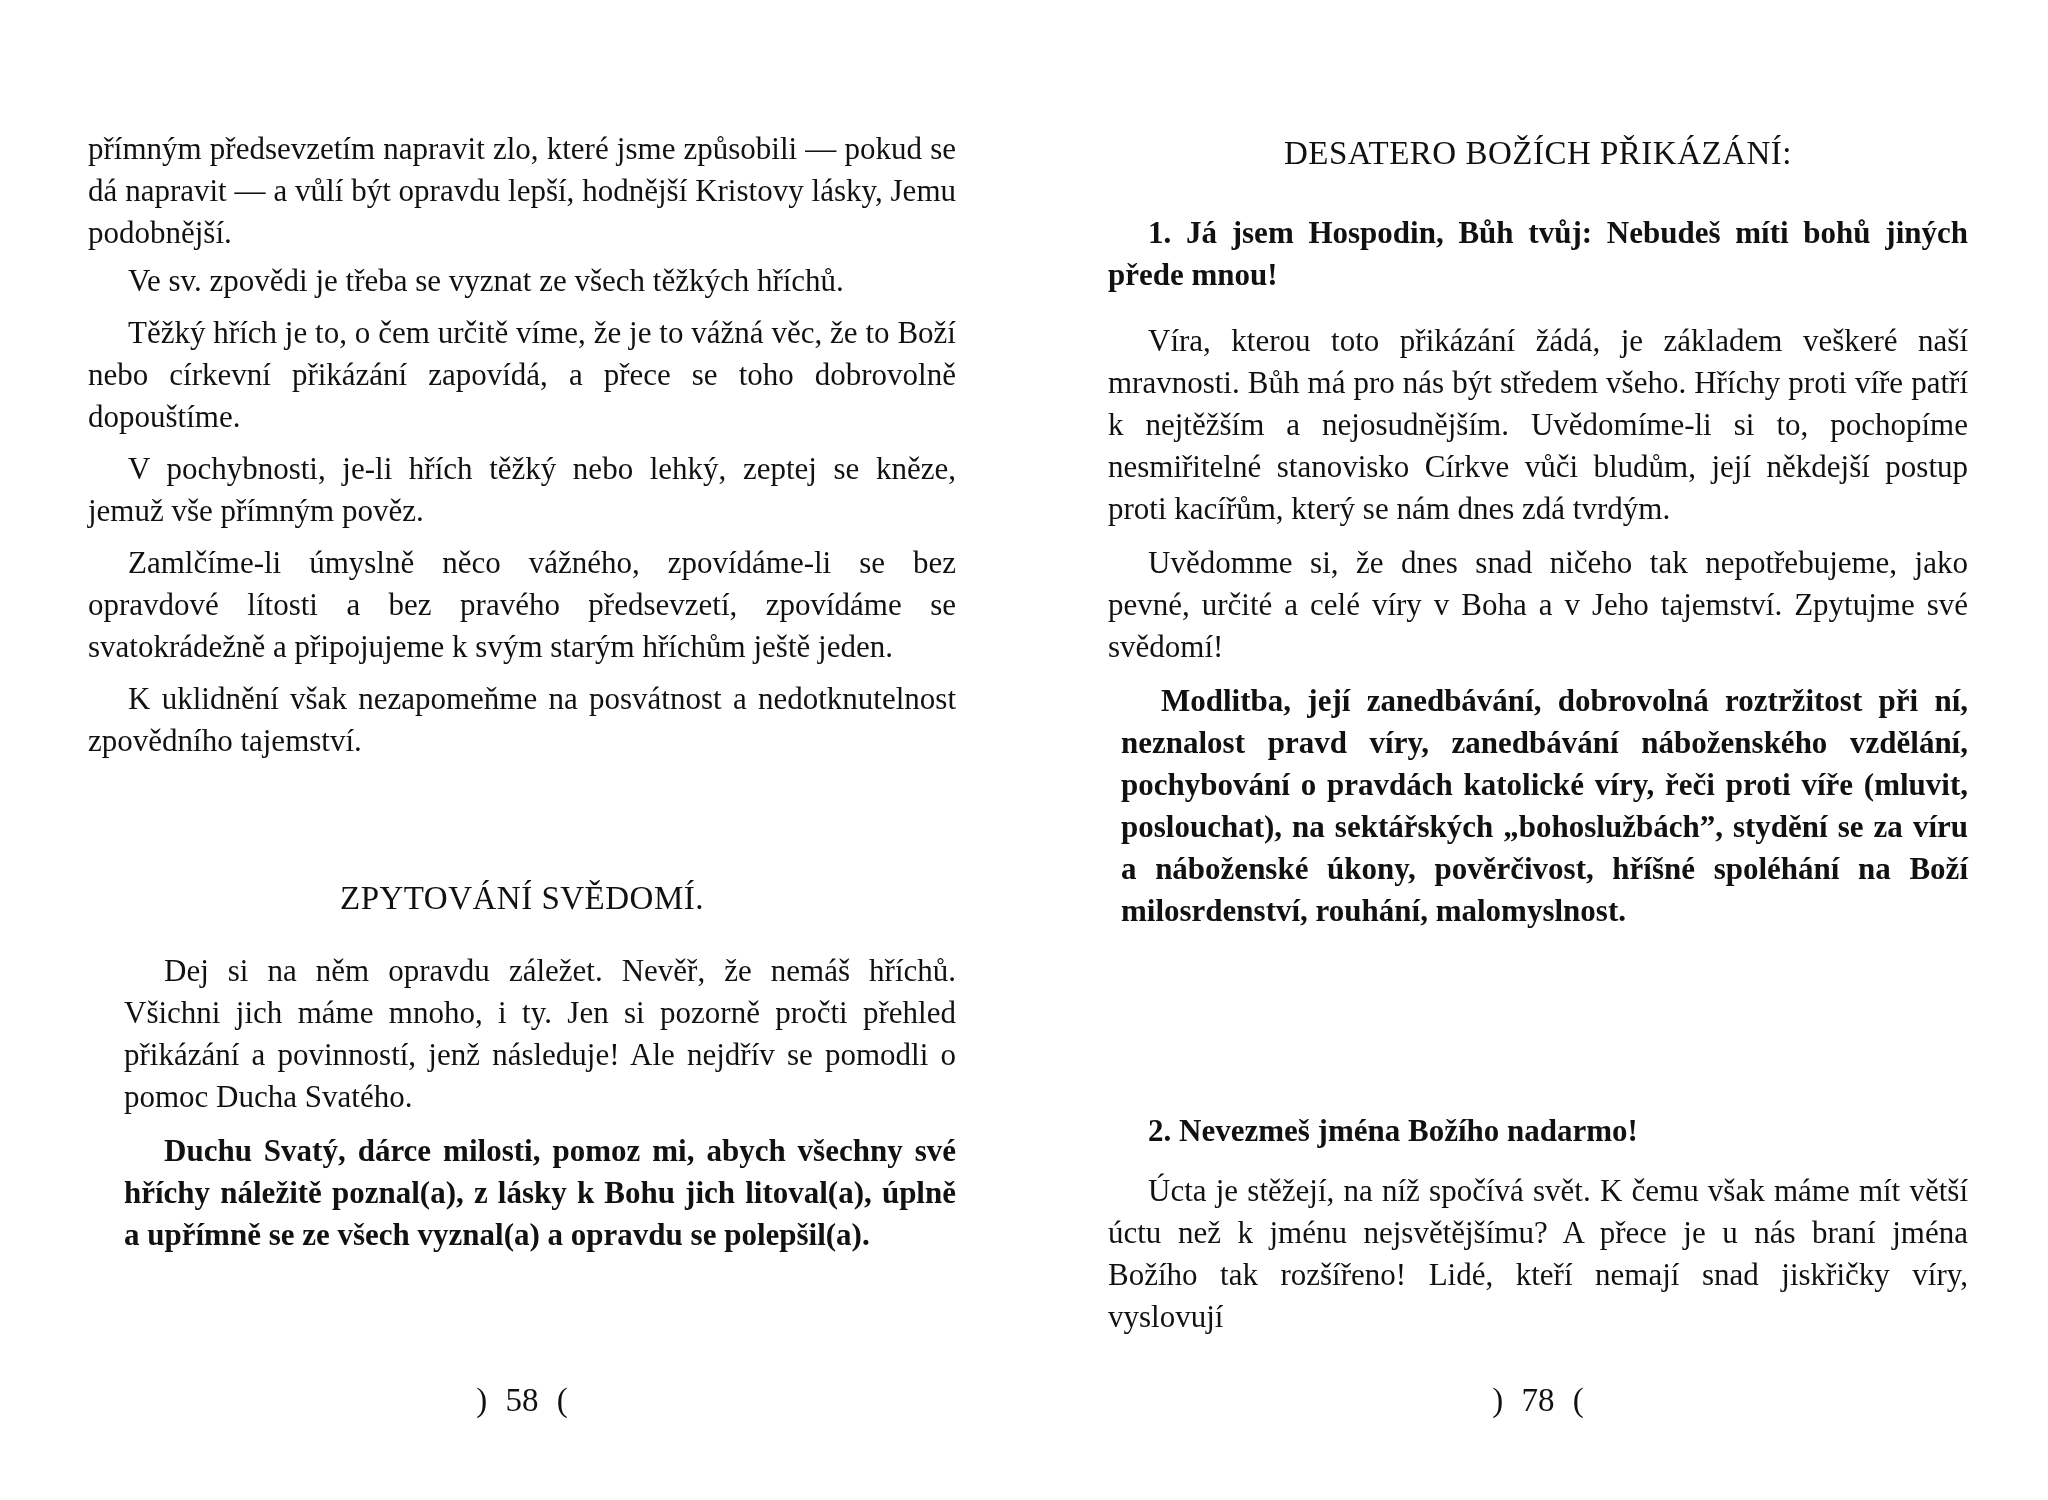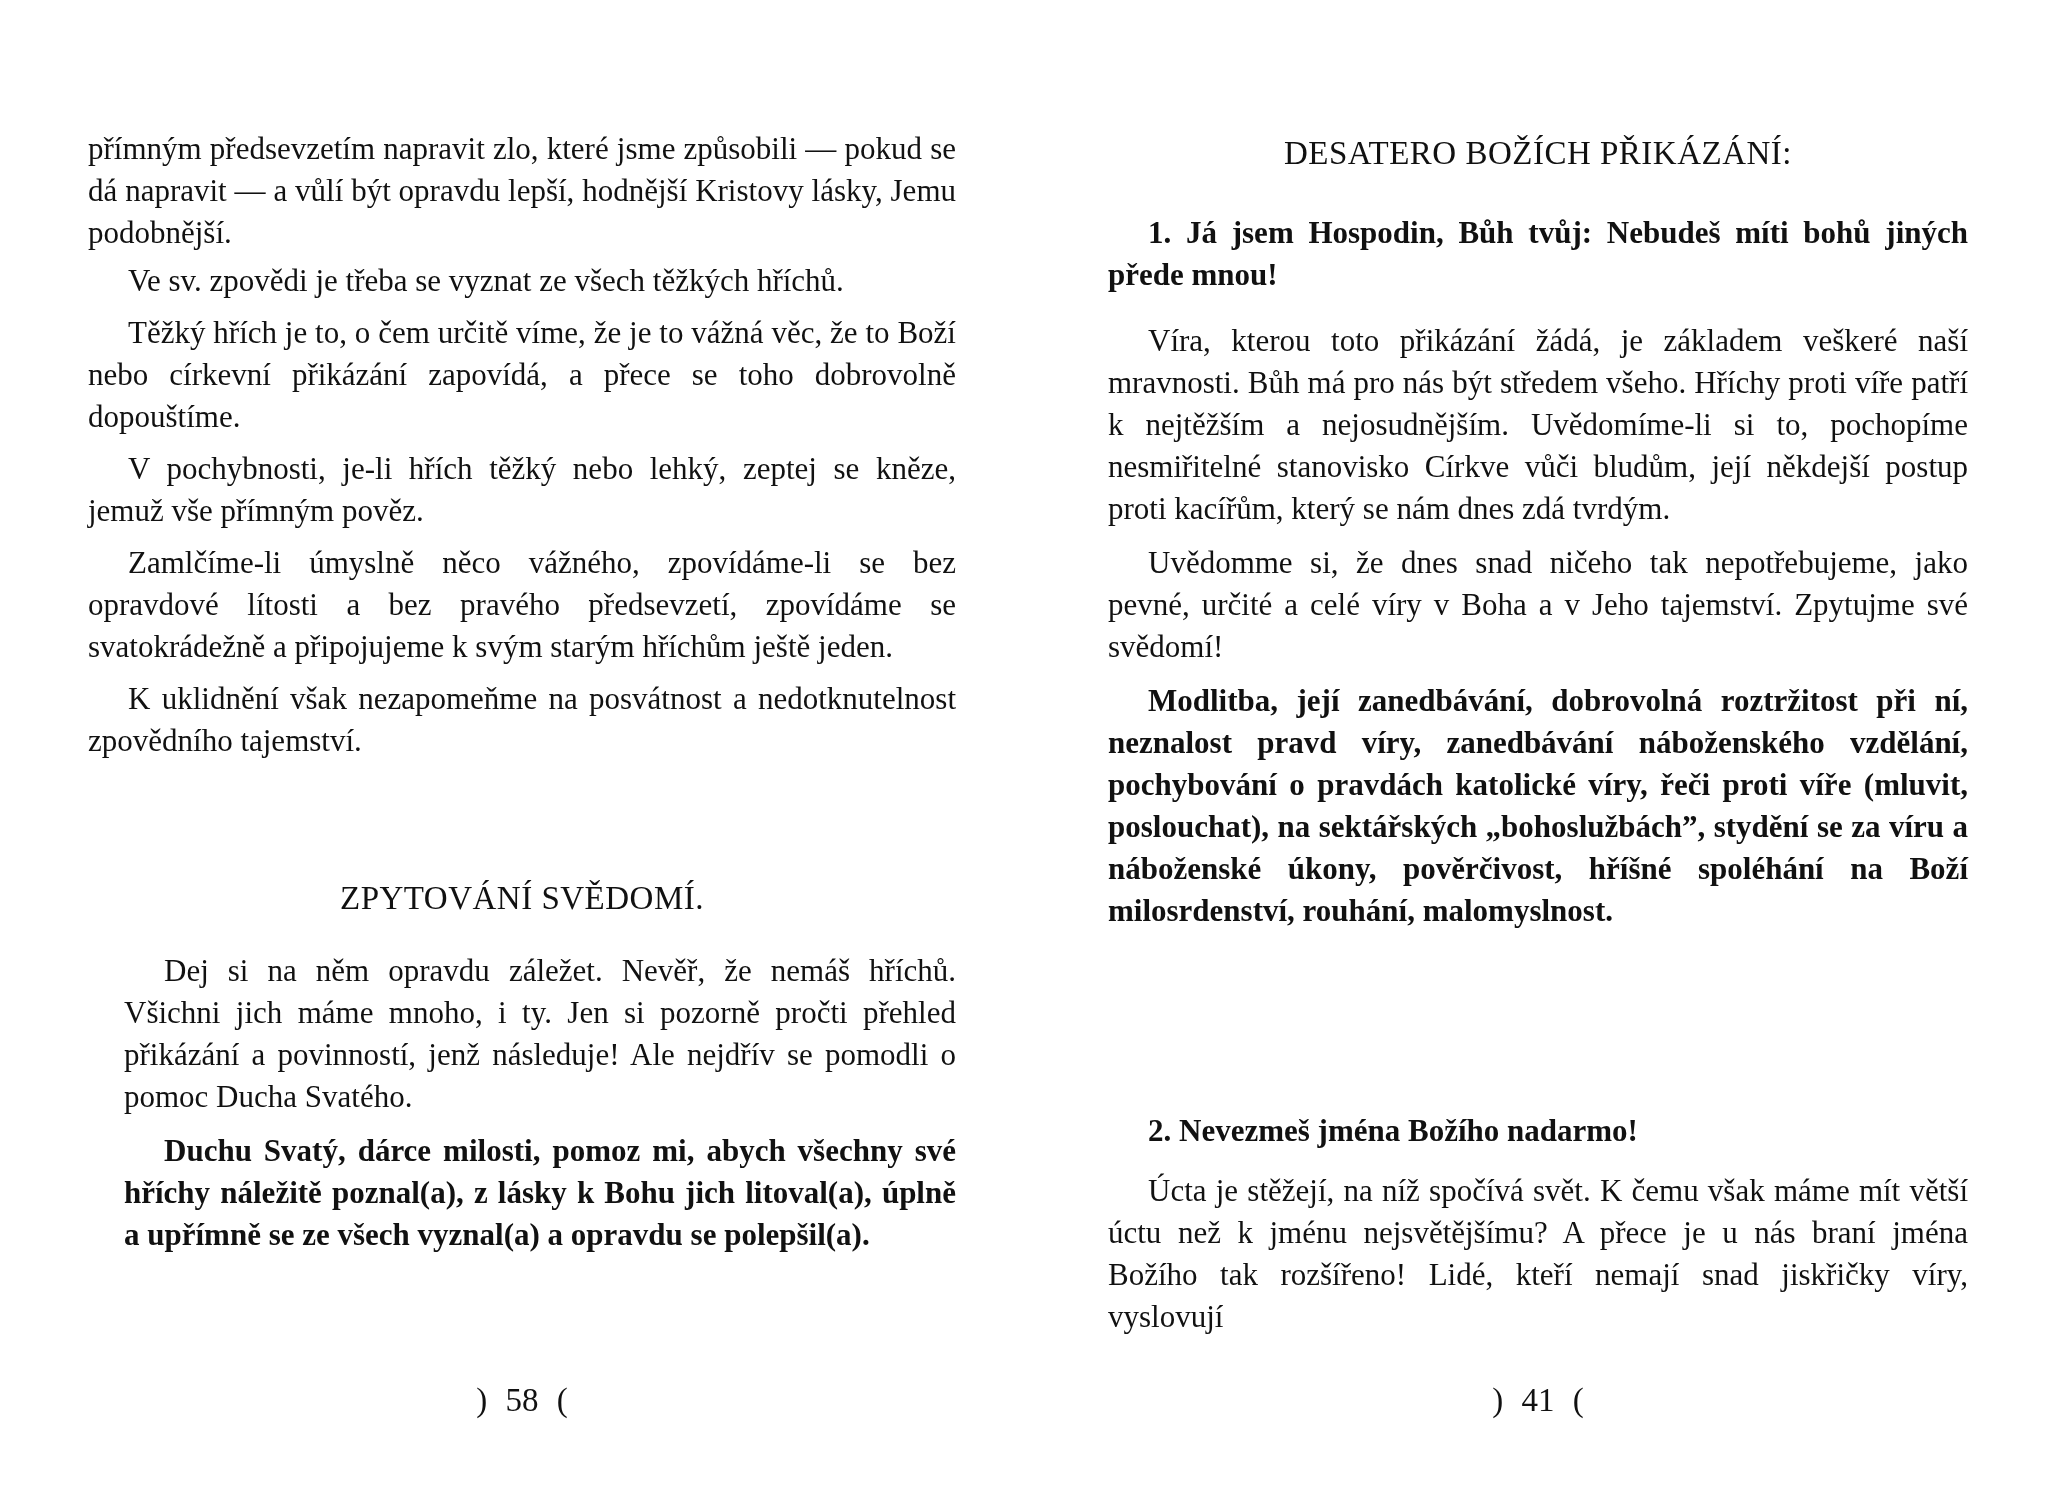--- a/index.html
+++ b/index.html
@@ -41,25 +41,25 @@
 <div class="page right">
   <div class="head" style="top:135px;">DESATERO BOŽÍCH PŘIKÁZÁNÍ:</div>
 
   <div class="blk" style="top:212px;">
     <p class="bold">1. Já jsem Hospodin, Bůh tvůj: Nebudeš míti bohů jiných přede mnou!</p>
   </div>
 
   <div class="blk" style="top:320px;">
     <p>Víra, kterou toto přikázání žádá, je základem veškeré naší mravnosti. Bůh má pro nás být středem všeho. Hříchy proti víře patří k nejtěžším a nejosudnějším. Uvědomíme-li si to, pochopíme nesmiřitelné stanovisko Církve vůči bludům, její někdejší postup proti kacířům, který se nám dnes zdá tvrdým.</p>
     <p style="margin-top:12px;">Uvědomme si, že dnes snad ničeho tak nepotřebujeme, jako pevné, určité a celé víry v Boha a v Jeho tajemství. Zpytujme své svědomí!</p>
-    <p class="bold" style="margin-top:12px;">Modlitba, její zanedbávání, dobrovolná roztržitost při ní, neznalost pravd víry, zanedbávání náboženského vzdělání, pochybování o pravdách katolické víry, řeči proti víře (mluvit, poslouchat), na sektářských „bohoslužbách”, stydění se za víru a náboženské úkony, pověrčivost, hříšné spoléhání na Boží milosrdenství, rouhání, malomyslnost.</p>
+    <p class="bold" style="margin-top:12px;margin-left:13px;">Modlitba, její zanedbávání, dobrovolná roztržitost při ní, neznalost pravd víry, zanedbávání náboženského vzdělání, pochybování o pravdách katolické víry, řeči proti víře (mluvit, poslouchat), na sektářských „bohoslužbách”, stydění se za víru a náboženské úkony, pověrčivost, hříšné spoléhání na Boží milosrdenství, rouhání, malomyslnost.</p>
   </div>
 
   <div class="blk" style="top:1110px;">
     <p class="bold">2. Nevezmeš jména Božího nadarmo!</p>
   </div>
 
   <div class="blk" style="top:1170px;">
     <p>Úcta je stěžejí, na níž spočívá svět. K čemu však máme mít větší úctu než k jménu nejsvětějšímu? A přece je u nás braní jména Božího tak rozšířeno! Lidé, kteří nemají snad jiskřičky víry, vyslovují</p>
   </div>
 
-  <div class="pnum" style="top:1382px;">) 41 (</div>
+  <div class="pnum" style="top:1382px;">) 78 (</div>
 </div>
 
 </body></html>

